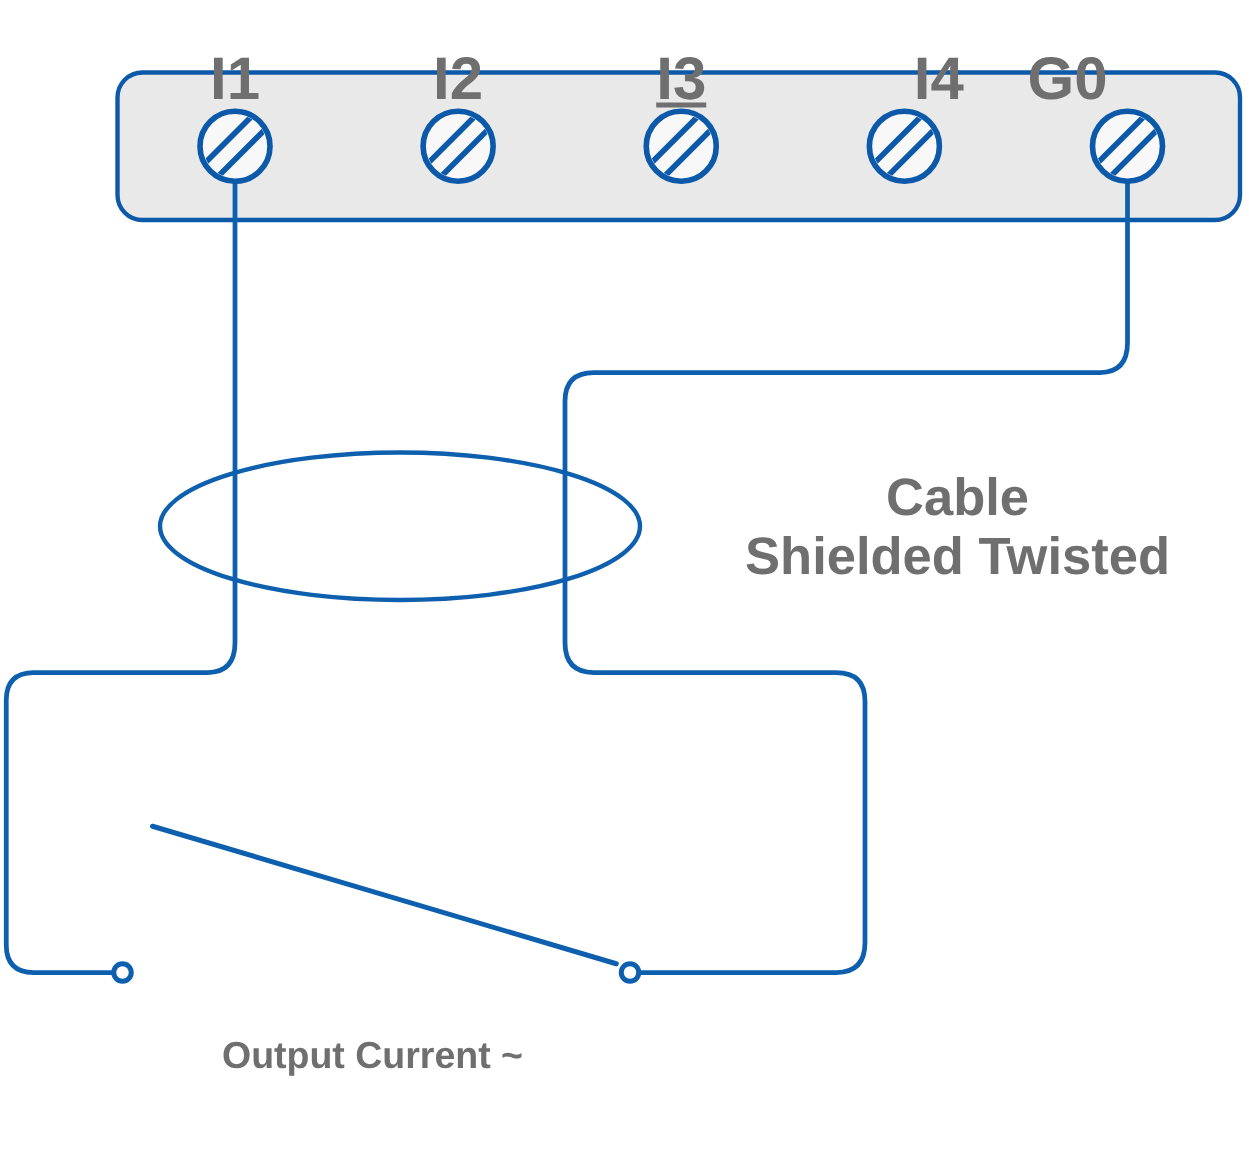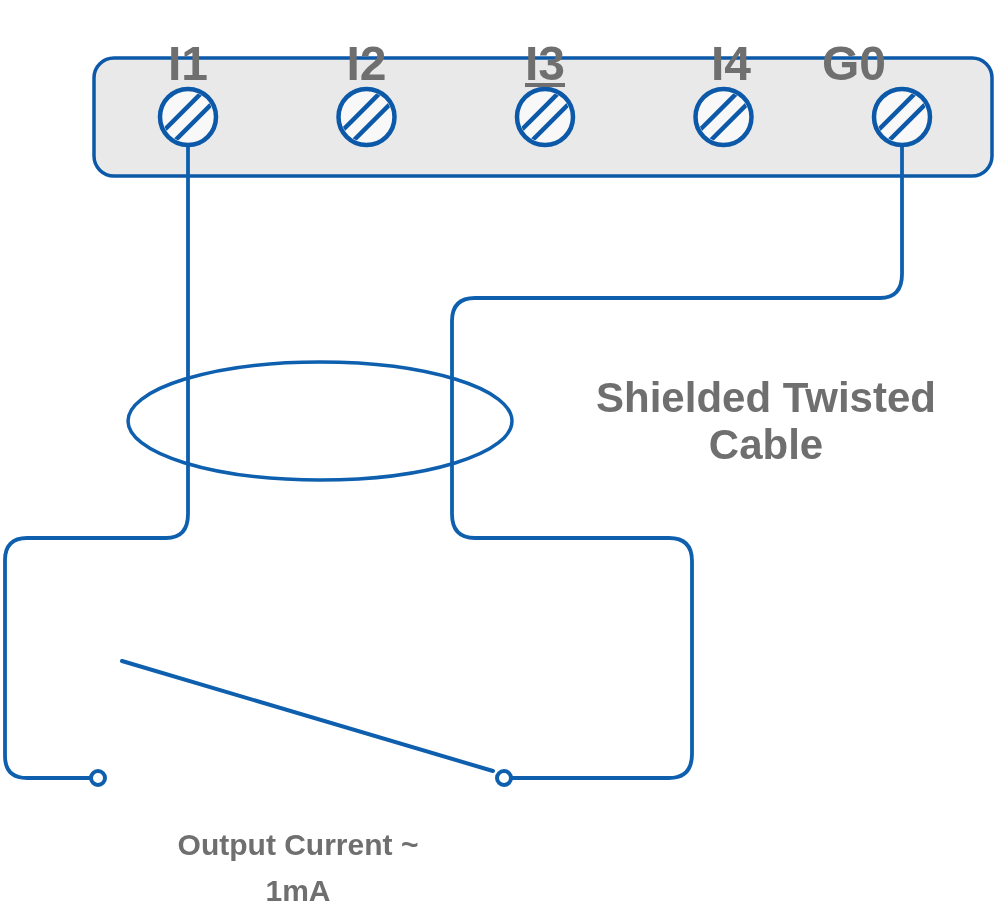--- a/index.html
+++ b/index.html
@@ -102,27 +102,26 @@
             <line x1="-29" x2="29" y1="7.5" y2="7.5" class="screw-slot"></line>
           </g>
         </g>
       </g>
   </svg>
 
   <div id="terminal-labels">
       <div class="terminal-label" style="left: 118px;">I1</div>
       <div class="terminal-label" style="left: 296.5px;">I2</div>
       <div class="terminal-label" style="left: 475px; text-decoration: underline;">I3</div>
-      <div class="terminal-label" style="left: 661px;">I4</div>
+      <div class="terminal-label" style="left: 681px;">I4</div>
       <div class="terminal-label" style="left: 784px;">G0</div>
     </div>
 
   <div class="annotation annotation-cable">
+    <div>Cable</div>
     <div>Shielded Twisted</div>
-    <div>Cable</div>
   </div>
 
   <div class="annotation annotation-output">
     <div>Output Current ~</div>
-    <div>1mA</div>
   </div>
 
 </div>
 
 </body></html>

